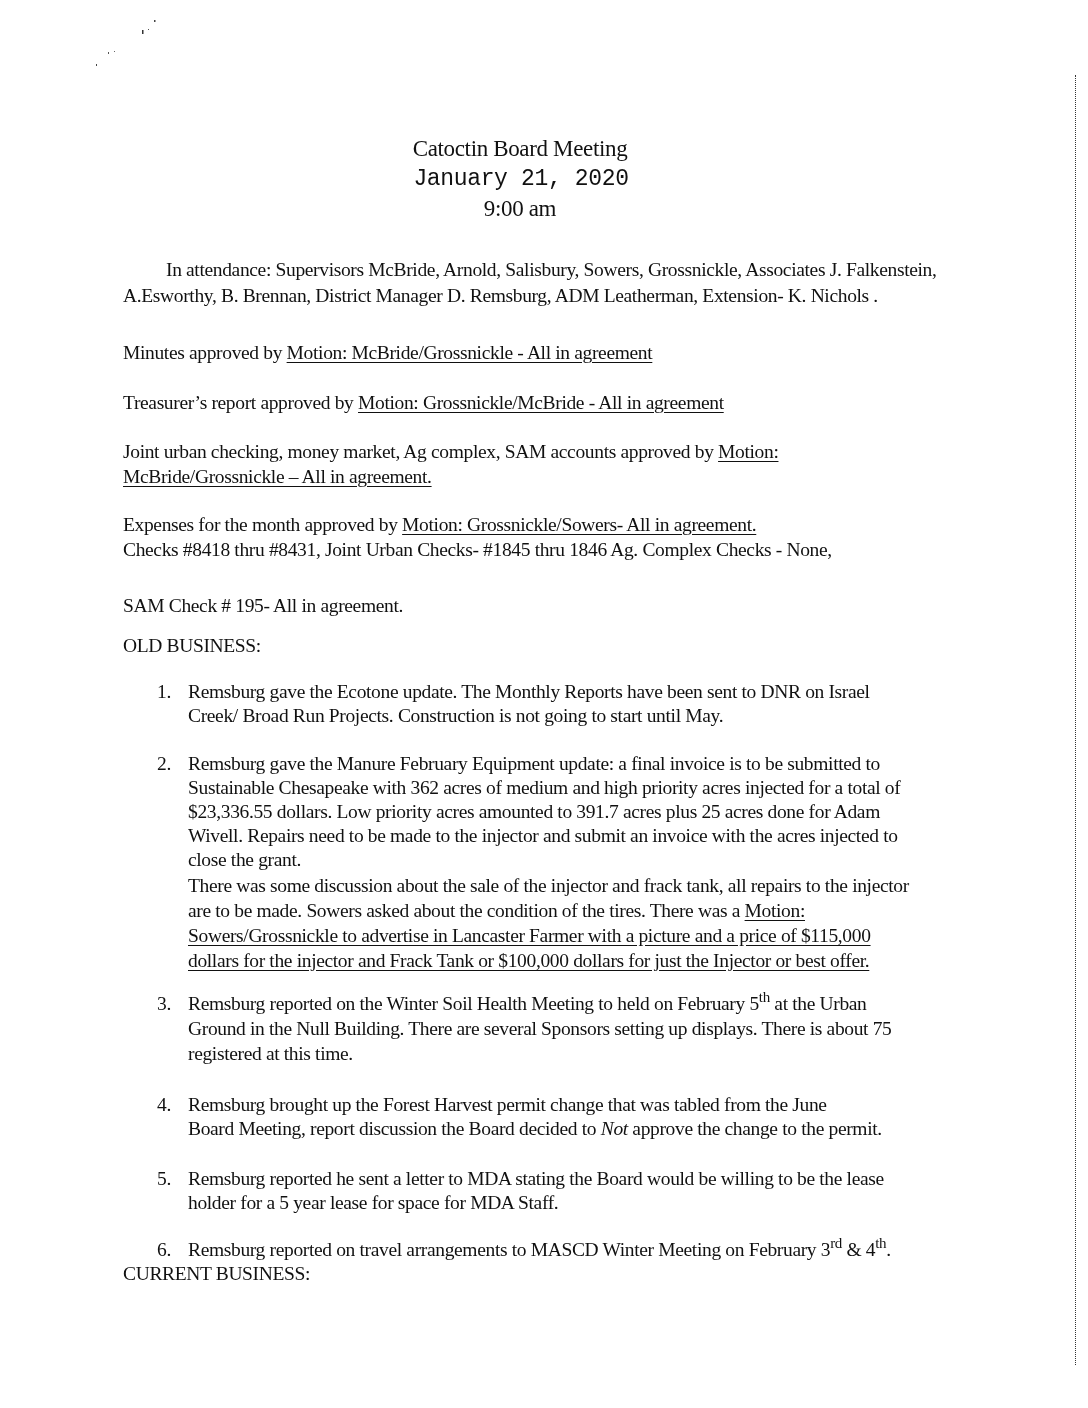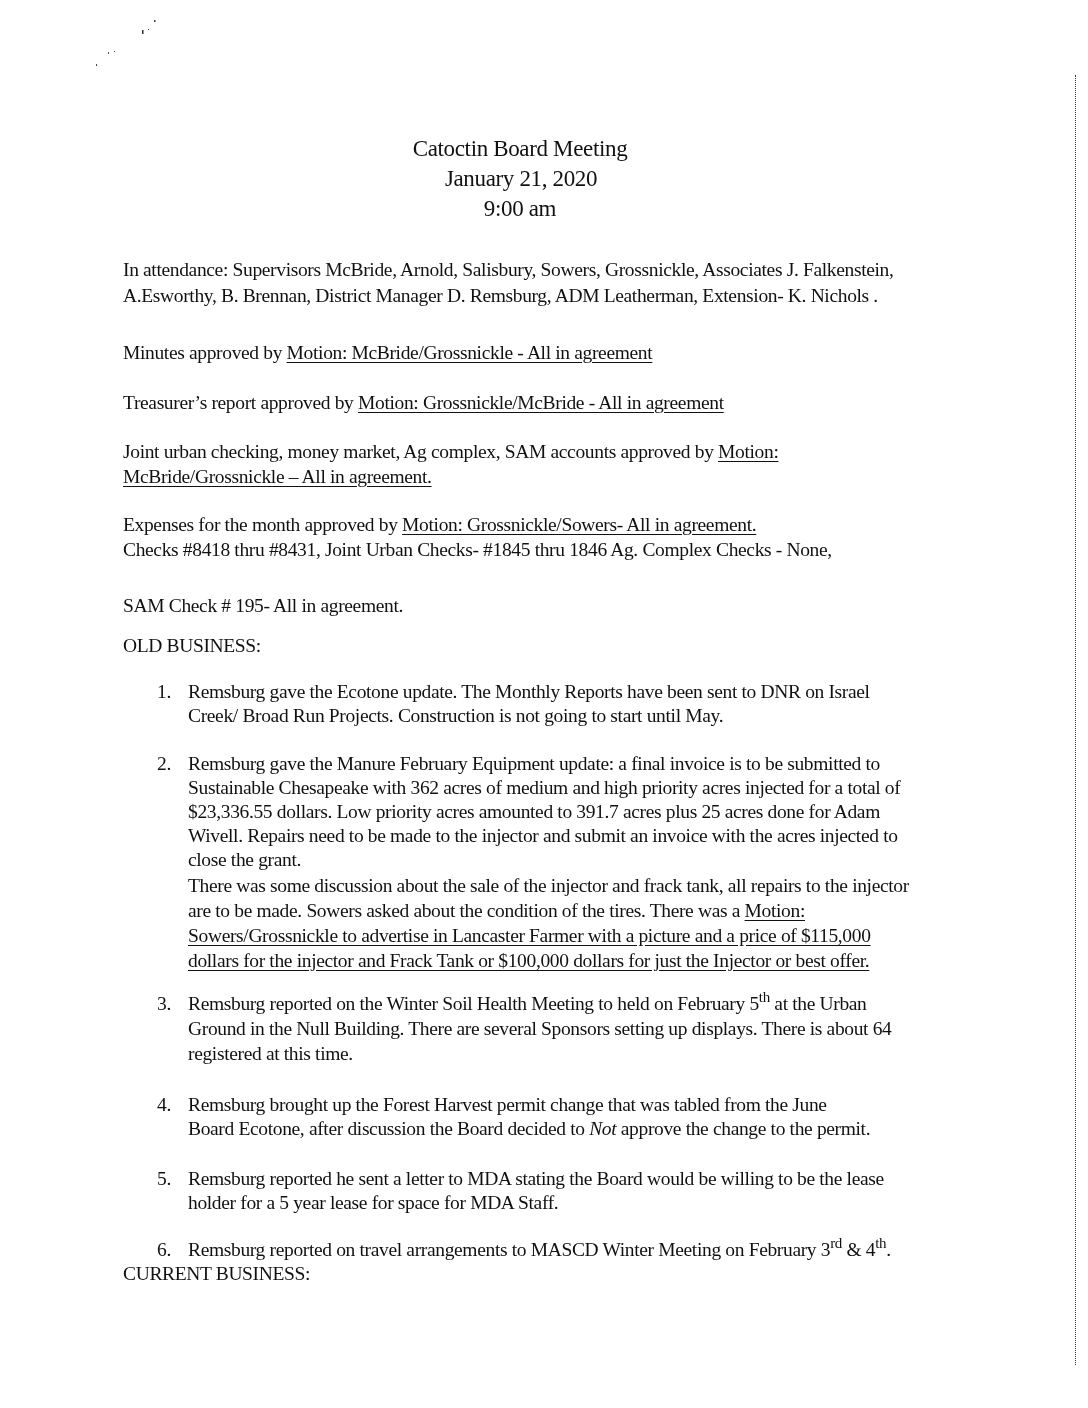--- a/index.html
+++ b/index.html
@@ -37,25 +37,25 @@
   <rect x="52" y="22" width="1.5" height="4" fill="#333"></rect>
   <rect x="58" y="21" width="1" height="1" fill="#555"></rect>
   <rect x="18" y="44" width="1" height="2" fill="#555"></rect>
   <rect x="24" y="43" width="1" height="1" fill="#666"></rect>
   <rect x="6" y="56" width="1" height="2" fill="#444"></rect>
 </svg>
 <div class="right-edge"></div>
 
 <div class="title-block">
   <div style="padding-left:0px;">Catoctin Board Meeting</div>
-  <div style="padding-left:2px;">January 21, 2020</div>
+  <div style="padding-left:2px;font-family:Liberation Mono, monospace;">January 21, 2020</div>
   <div style="padding-left:0px;">9:00 am</div>
 </div>
 
-<div class="line" style="top:258px;">In attendance: Supervisors McBride, Arnold, Salisbury, Sowers, Grossnickle, Associates J. Falkenstein,</div>
+<div class="line" style="top:258px;margin-left:43px;">In attendance: Supervisors McBride, Arnold, Salisbury, Sowers, Grossnickle, Associates J. Falkenstein,</div>
 <div class="line" style="top:284px;">A.Esworthy, B. Brennan, District Manager D. Remsburg, ADM Leatherman, Extension- K. Nichols .</div>
 
 <div class="line" style="top:341px;">
   <span>Minutes approved by </span><span class="u">Motion: McBride/Grossnickle - All in agreement</span>
 </div>
 
 <div class="line" style="top:391px;">
   <span>Treasurer’s report approved by </span><span class="u">Motion: Grossnickle/McBride - All in agreement</span>
 </div>
 
@@ -89,28 +89,28 @@
   <span class="txt" style="top:96px;">close the grant.</span>
   <span class="txt" style="top:122px;">There was some discussion about the sale of the injector and frack tank, all repairs to the injector</span>
   <span class="txt" style="top:147px;"><span>are to be made.  Sowers asked about the condition of the tires.  There was a </span><span class="u">Motion:</span></span>
   <span class="txt u" style="top:172px;">Sowers/Grossnickle to advertise in Lancaster Farmer with a picture and a price of $115,000</span>
   <span class="txt u" style="top:197px;">dollars for the injector and Frack Tank or $100,000 dollars for just the Injector or best offer.</span>
 </div>
 
 <div class="li" style="top:992px;">
   <span class="num">3.</span>
   <span class="txt" style="top:0;"><span>Remsburg reported on the Winter Soil Health Meeting to held on February 5</span><sup>th</sup><span> at the Urban</span></span>
-  <span class="txt" style="top:25px;">Ground in the Null Building.  There are several Sponsors setting up displays.  There is about 64</span>
+  <span class="txt" style="top:25px;">Ground in the Null Building.  There are several Sponsors setting up displays.  There is about 75</span>
   <span class="txt" style="top:50px;">registered at this time.</span>
 </div>
 
 <div class="li" style="top:1093px;">
   <span class="num">4.</span>
   <span class="txt" style="top:0;">Remsburg brought up the Forest Harvest permit change that was tabled from the June</span>
-  <span class="txt" style="top:24px;"><span>Board Ecotone, after discussion the Board decided to </span><i>Not</i><span> approve the change to the permit.</span></span>
+  <span class="txt" style="top:24px;"><span>Board Meeting, report discussion the Board decided to </span><i>Not</i><span> approve the change to the permit.</span></span>
 </div>
 
 <div class="li" style="top:1167px;">
   <span class="num">5.</span>
   <span class="txt" style="top:0;">Remsburg reported he sent a letter to MDA stating the Board would be willing to be the lease</span>
   <span class="txt" style="top:24px;">holder for a 5 year lease for space for MDA Staff.</span>
 </div>
 
 <div class="li" style="top:1238px;">
   <span class="num">6.</span>

